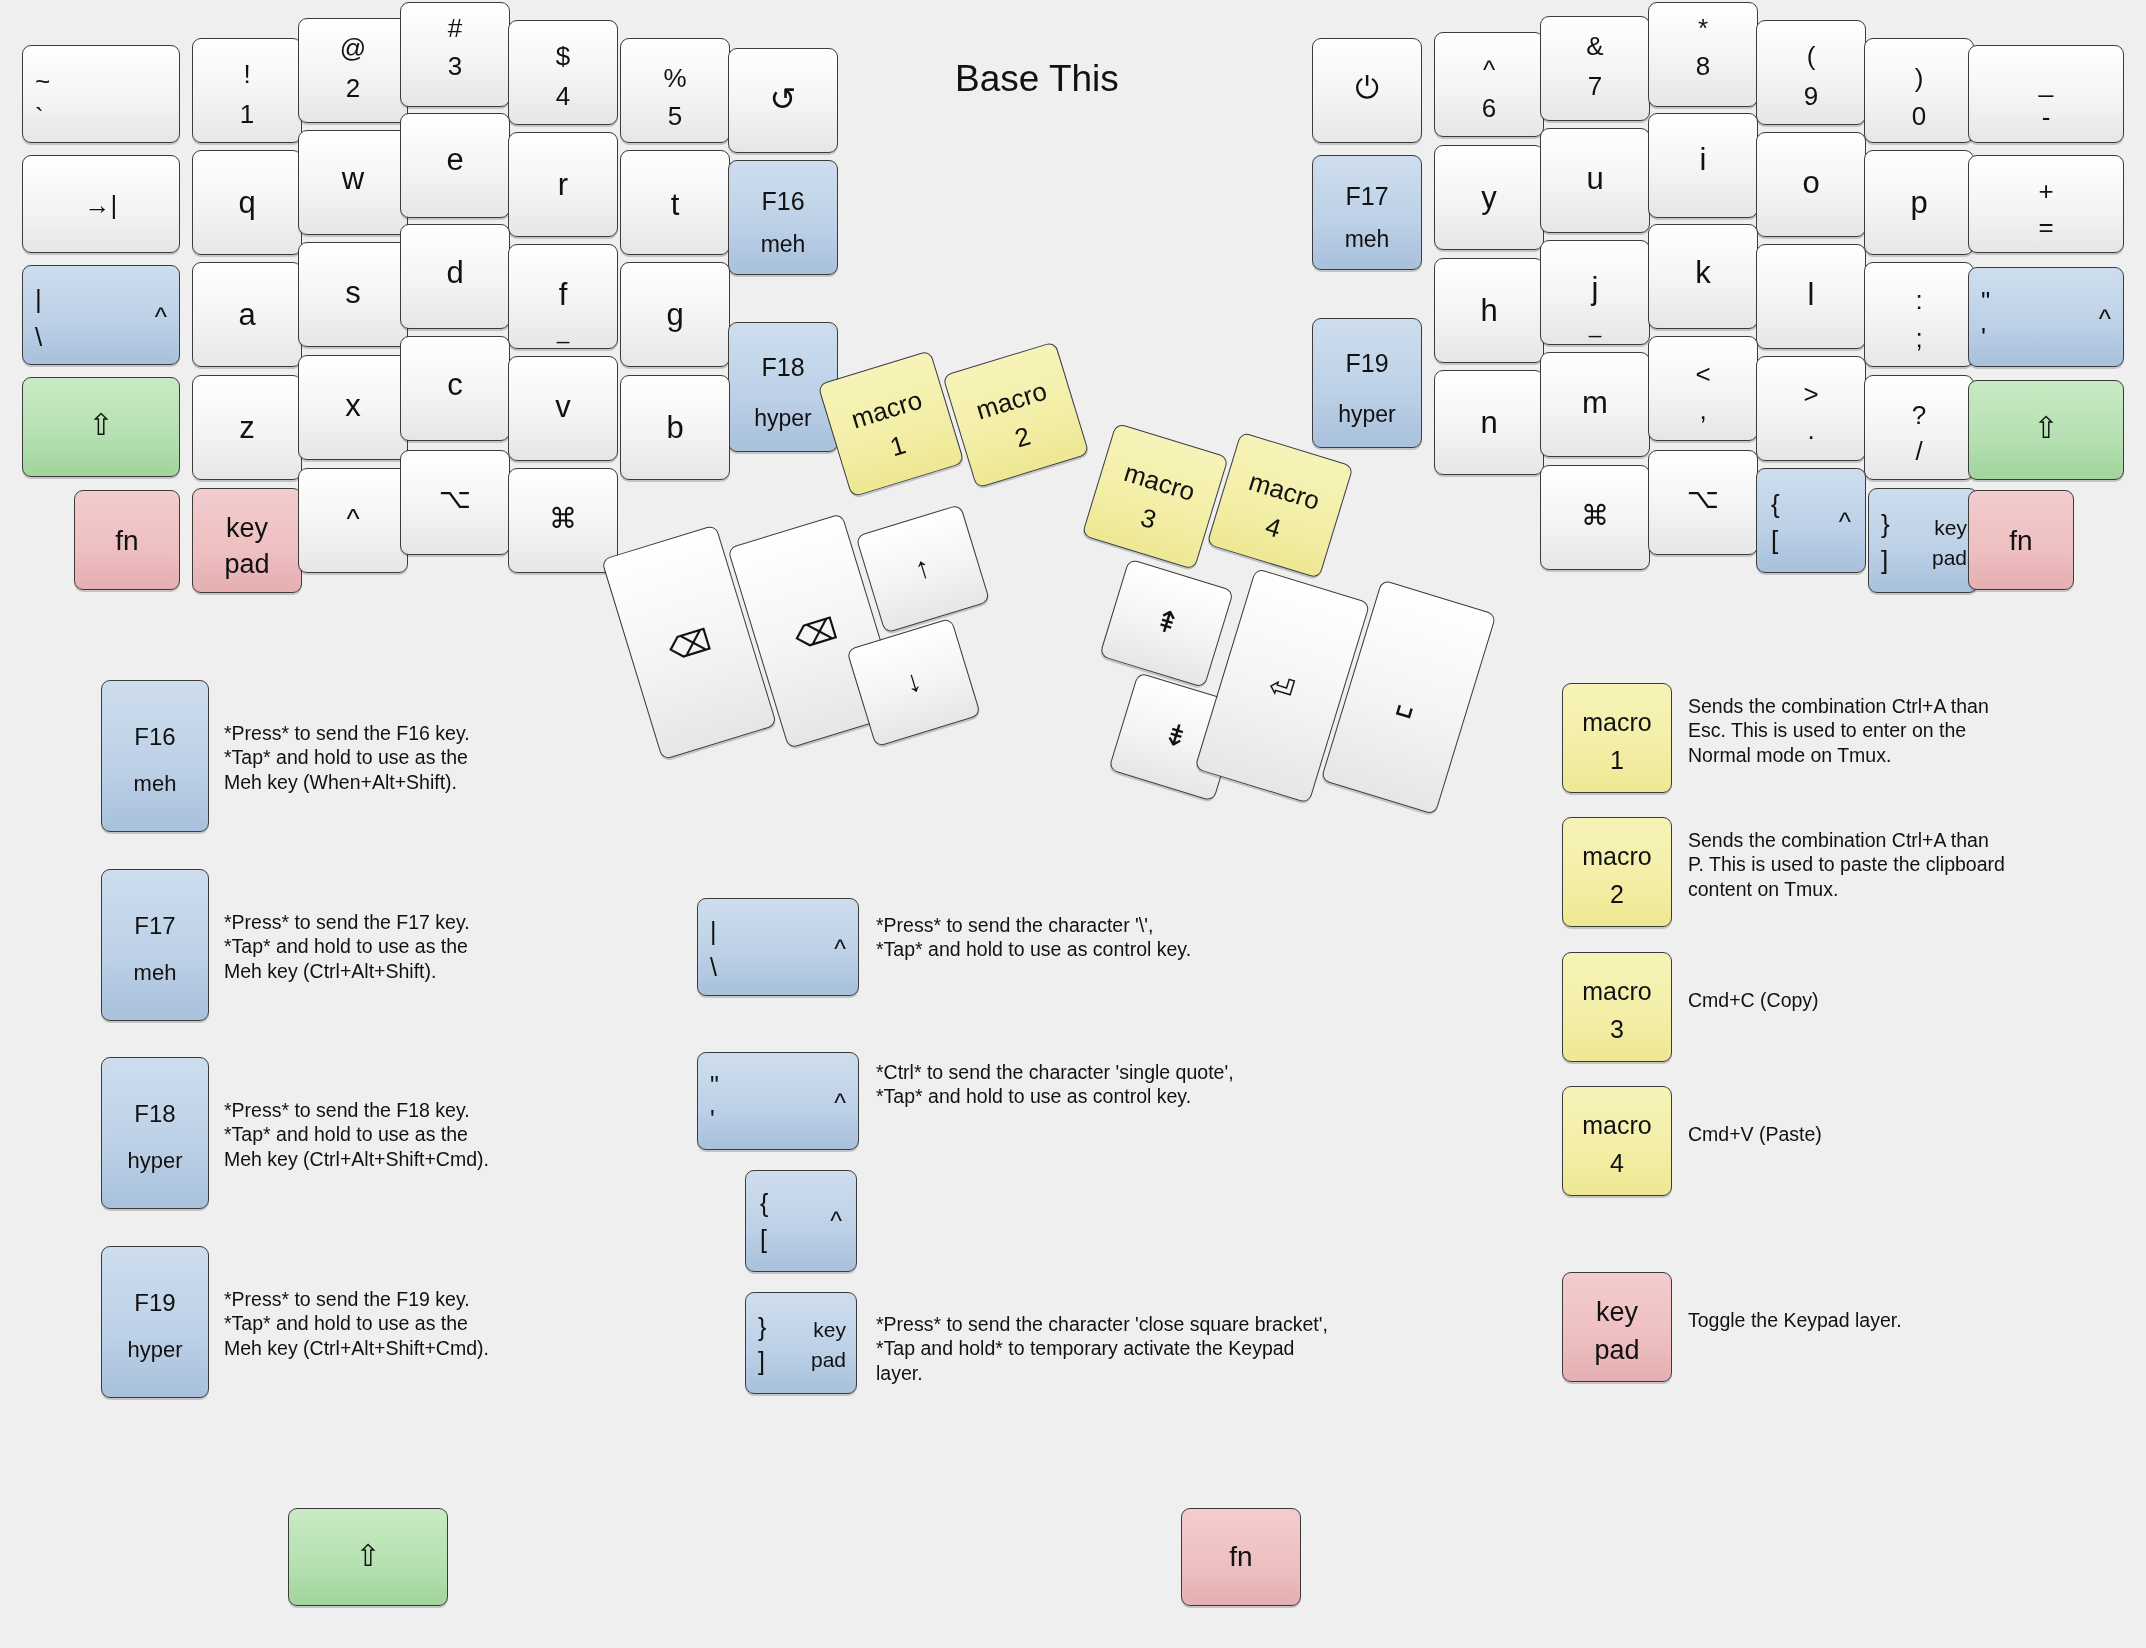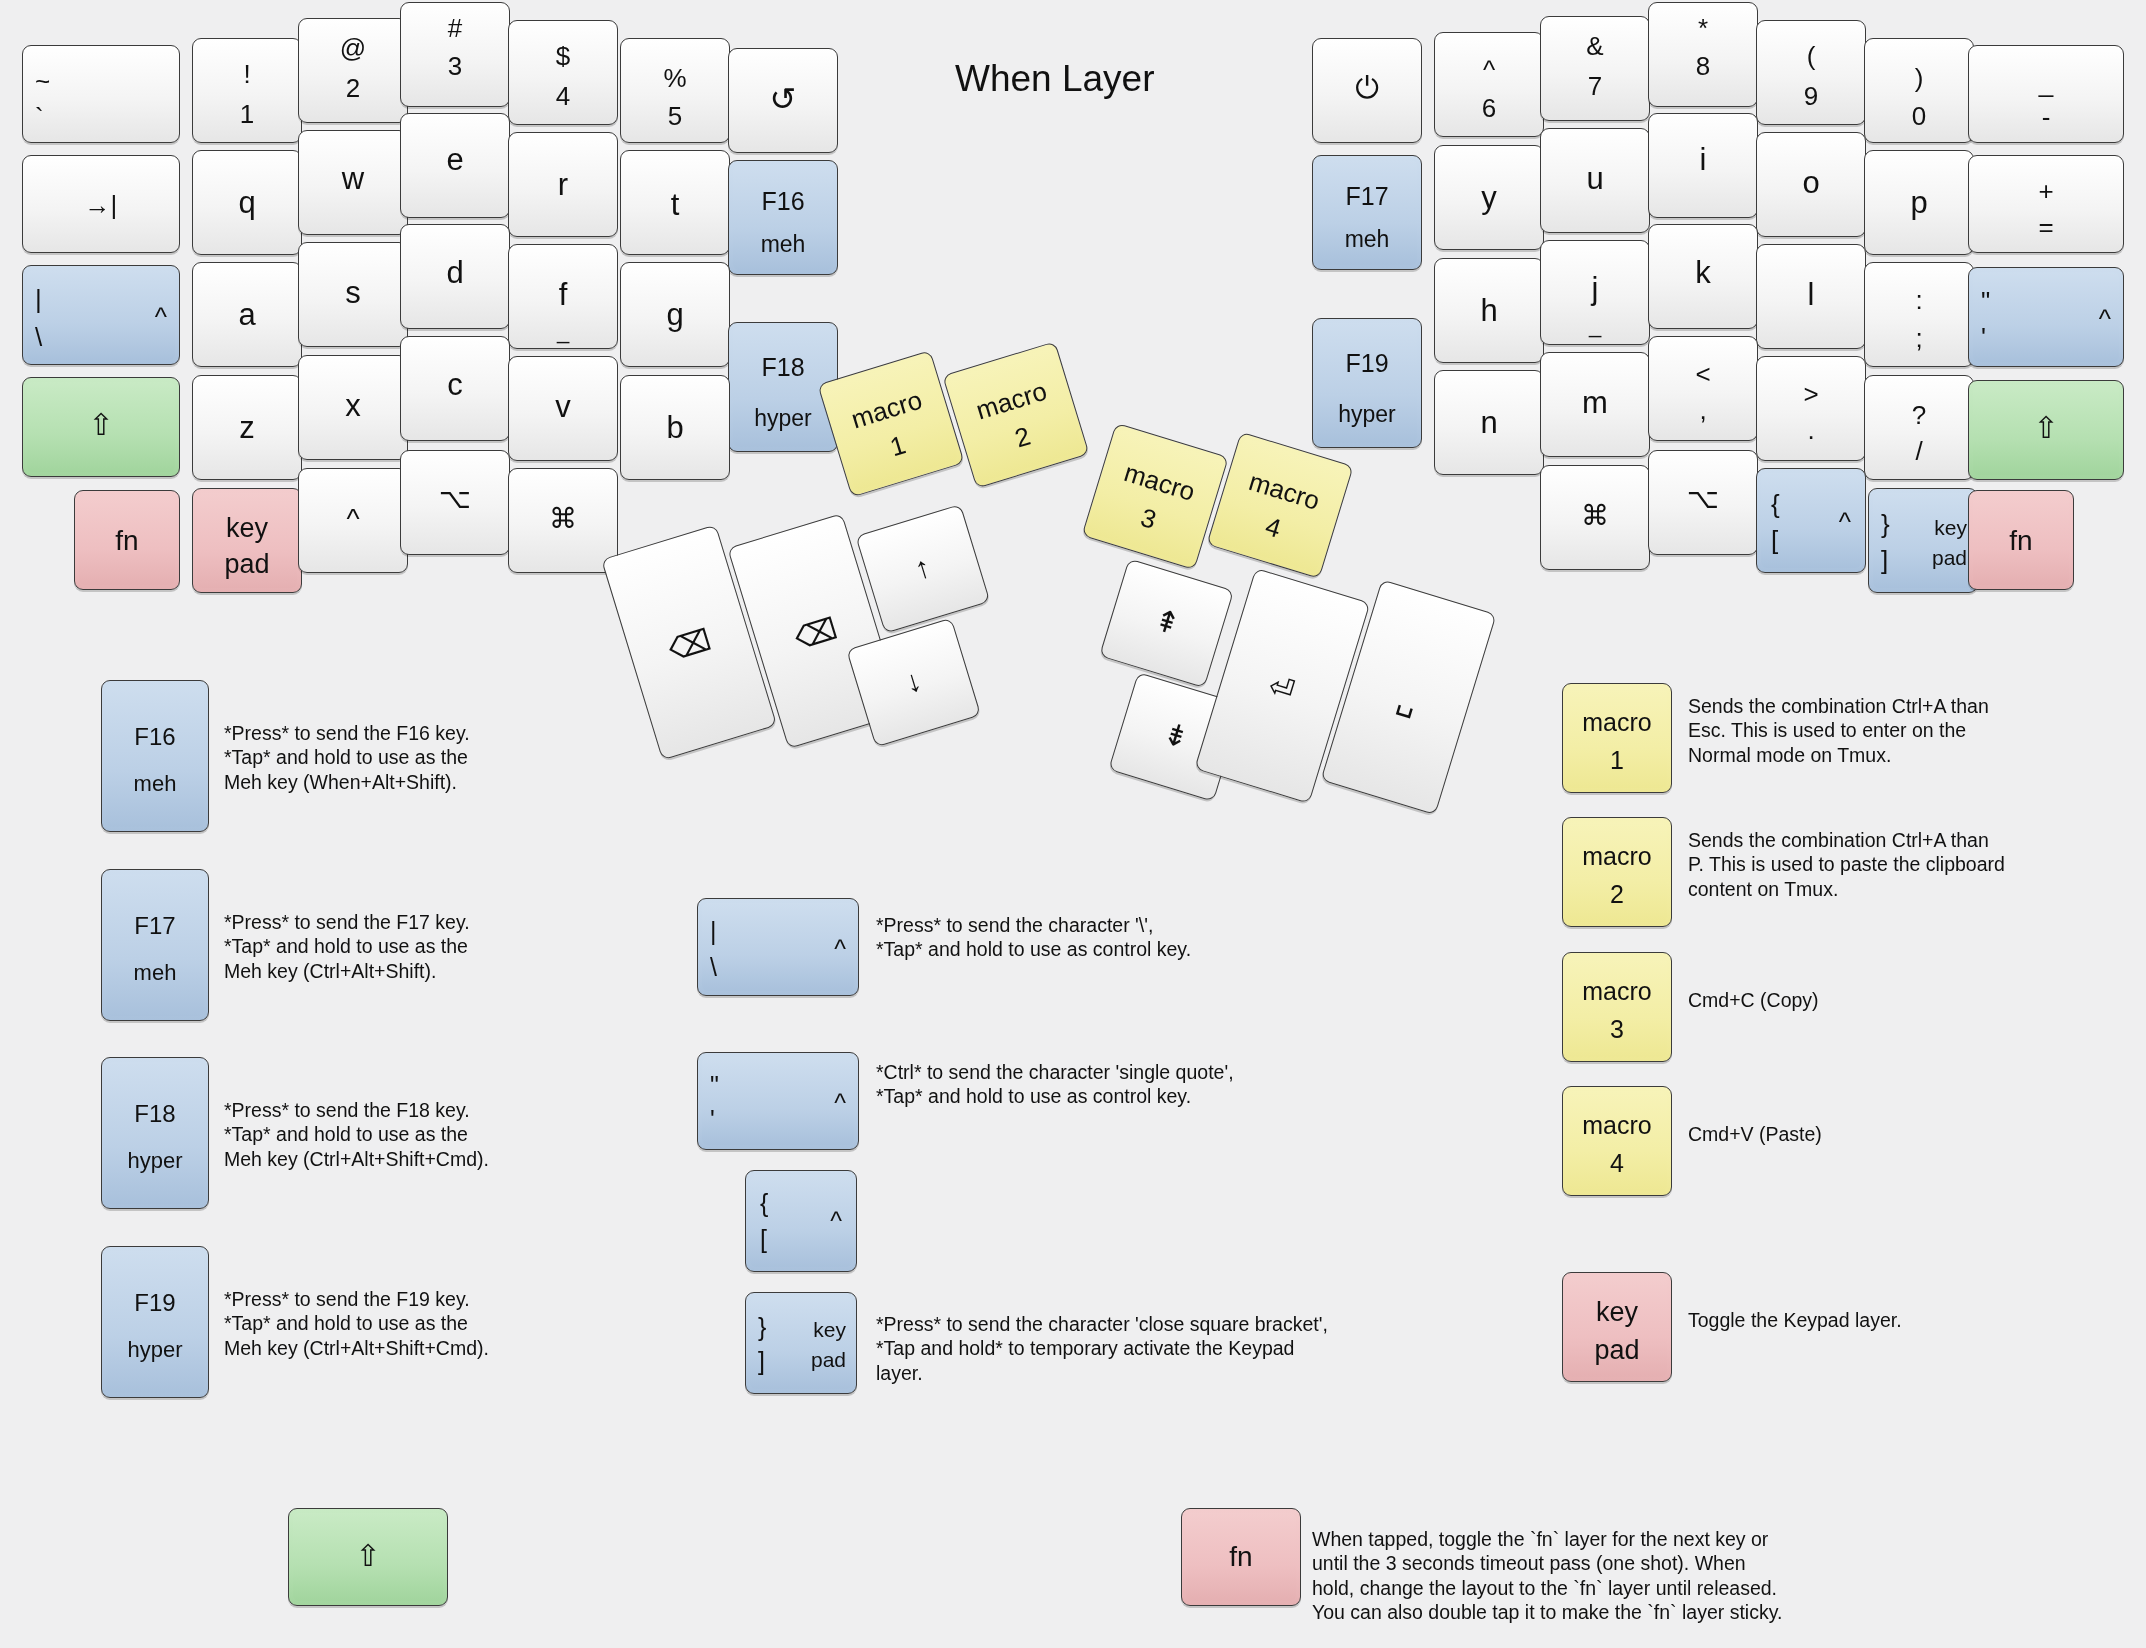--- a/index.html
+++ b/index.html
@@ -62,21 +62,21 @@
     color:#111;
     line-height:1.25;
     white-space:pre-line;
   }
 </style>
 </head>
 <body>
 
 <div class="layout">
 
-  <div class="title" style="left:955px;top:58px;">When Layer</div>
+  <div class="title" style="left:955px;top:58px;">Base This</div>
 
   <div class="key" style="left:22px;top:45px;width:158px;height:98px;">
     <div class="face"></div>
     <div class="lbl tl" style="top:22px;font-size:26px;">~</div>
     <div class="lbl bl" style="top:58px;font-size:26px;">`</div>
   </div>
   <div class="key" style="left:192px;top:38px;width:110px;height:105px;">
     <div class="face"></div>
     <div class="lbl c" style="top:22px;font-size:26px;">!</div>
     <div class="lbl c" style="top:62px;font-size:26px;">1</div>
@@ -541,18 +541,14 @@
 
   <div class="key k-green" style="left:288px;top:1508px;width:160px;height:98px;">
     <div class="face k-green"></div>
     <div class="lbl c" style="top:32px;font-size:30px;">⇧</div>
   </div>
 
   <div class="key k-red" style="left:1181px;top:1508px;width:120px;height:98px;">
     <div class="face k-red"></div>
     <div class="lbl c" style="top:34px;font-size:28px;">fn</div>
   </div>
-  <div class="legend-text" style="left:1312px;top:1527px;width:640px;">When tapped, toggle the `fn` layer for the next key or
-until the 3 seconds timeout pass (one shot). When
-hold, change the layout to the `fn` layer until released.
-You can also double tap it to make the `fn` layer sticky.</div>
 
 </div>
 
 </body></html>

